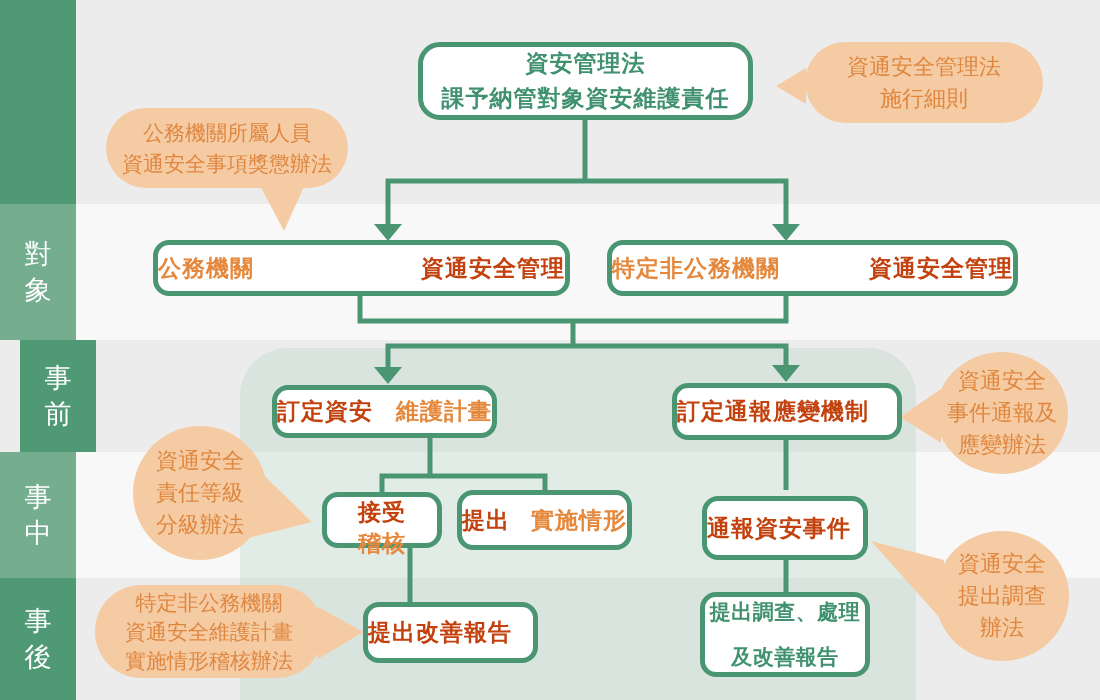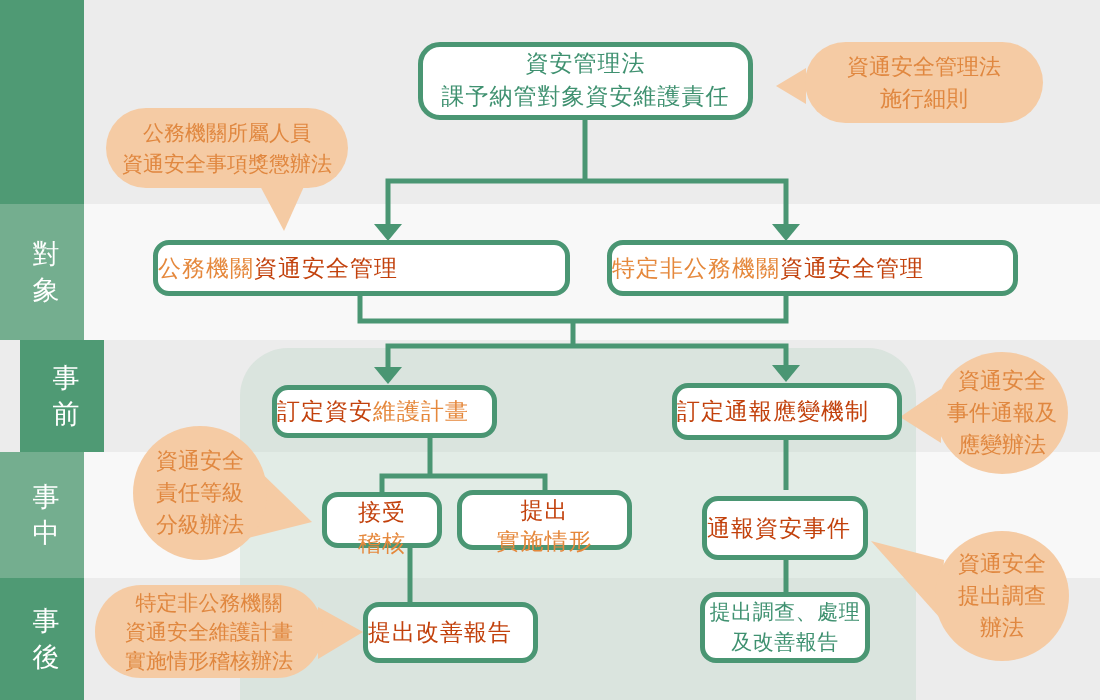--- a/index.html
+++ b/index.html
@@ -9,56 +9,56 @@
     background:#ececec;
   }
   
   .stripe{position:absolute;left:0;width:1100px;}
   .stripe.s1{top:0;height:204px;background:#ececec;}
   .stripe.s2{top:204px;height:136px;background:#f8f8f8;}
   .stripe.s3{top:340px;height:112px;background:#ececec;}
   .stripe.s4{top:452px;height:126px;background:#f8f8f8;}
   .stripe.s5{top:578px;height:122px;background:#ececec;}
   
-  .band{position:absolute;left:0;width:76px;display:flex;align-items:center;justify-content:center;padding-left:8px;}
+  .band{position:absolute;left:0;width:76px;display:flex;align-items:center;justify-content:center;}
   .band.b1{top:0;height:204px;background:#4f9a74;}
   .band.b2{top:204px;height:136px;background:#74ae8f;}
   .band.b3{top:340px;height:112px;background:#4f9a74;margin-left:20px;}
   .band.b4{top:452px;height:126px;background:#74ae8f;}
   .band.b5{top:578px;height:122px;background:#4f9a74;}
   .band .lbl{
     width:1.15em;color:#ffffff;font-size:27px;line-height:1.35;
     text-align:center;word-break:break-all;font-weight:500;letter-spacing:0;
   }
   
   .panel{
     position:absolute;left:240px;top:348px;width:676px;height:352px;
     background:rgba(176,208,188,0.30);border-radius:48px 48px 0 0;
   }
   
   .wires{position:absolute;left:0;top:0;width:1100px;height:700px;}
   
   .fbox{
     position:absolute;background:#ffffff;border:5px solid #4a9673;border-radius:16px;
-    box-sizing:border-box;display:flex;align-items:center;justify-content:flex-start;
-    font-size:23px;letter-spacing:1px;font-weight:400;color:#3f9170;white-space:nowrap;
+    box-sizing:border-box;display:flex;align-items:center;justify-content:space-between;
+    font-size:23px;letter-spacing:1px;font-weight:700;color:#3f9170;white-space:nowrap;
   }
   .fbox .g{color:#c2410c;}
   .fbox .o{color:#e5883c;}
   .fbox.col{flex-direction:column;white-space:normal;text-align:center;}
   .root-box{left:418px;top:42px;width:335px;height:78px;border-radius:22px;line-height:33px;}
   .gov-box{left:153px;top:240px;width:417px;height:56px;}
   .nongov-box{left:607px;top:240px;width:411px;height:56px;}
   .plan-box{left:272px;top:385px;width:225px;height:53px;}
   .mech-box{left:672px;top:383px;width:230px;height:57px;}
   .audit-box{left:322px;top:492px;width:120px;height:56px;flex-direction:column;}
-  .impl-box{left:457px;top:490px;width:175px;height:60px;flex-direction:column;}
+  .impl-box{left:457px;top:490px;width:175px;height:60px;}
   .incident-box{left:702px;top:496px;width:166px;height:64px;}
   .improve-box{left:363px;top:602px;width:175px;height:61px;}
-  .invest-box{left:700px;top:592px;width:170px;height:71px;font-size:21px;line-height:30px;letter-spacing:0.5px;}
+  .invest-box{left:700px;top:592px;width:170px;height:85px;font-size:21px;line-height:30px;letter-spacing:0.5px;}
   
   .bubble{
     position:absolute;background:#f5cba4;color:#e0873f;
     display:flex;flex-direction:column;align-items:center;justify-content:center;
     font-size:22px;line-height:32px;text-align:center;font-weight:500;letter-spacing:0;
     white-space:nowrap;
   }
   .bub-enforce{left:805px;top:42px;width:238px;height:81px;border-radius:42px;}
   .bub-reward{left:106px;top:108px;width:242px;height:80px;border-radius:42px;font-size:21px;line-height:31px;}
   .bub-grading{left:133px;top:426px;width:134px;height:134px;border-radius:50%;}

